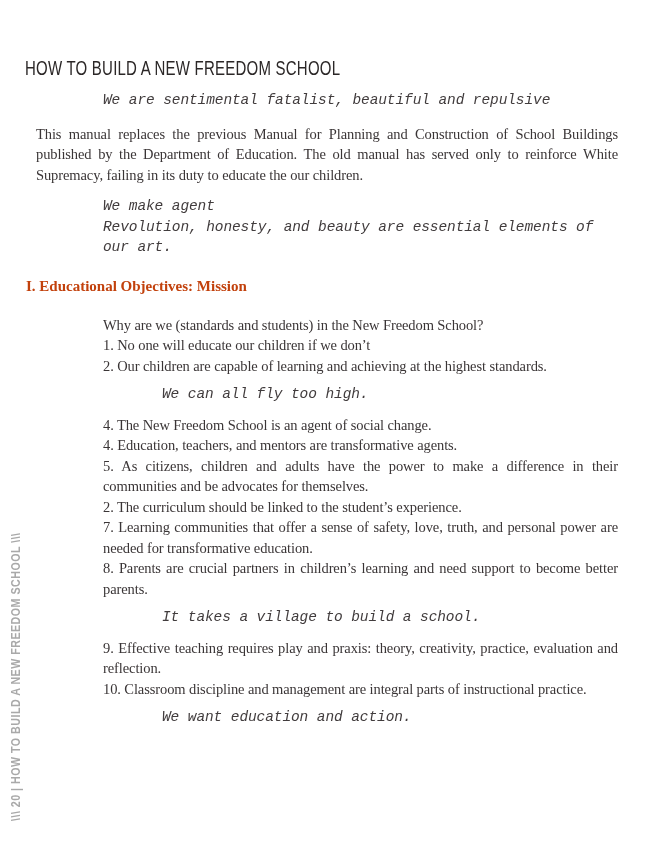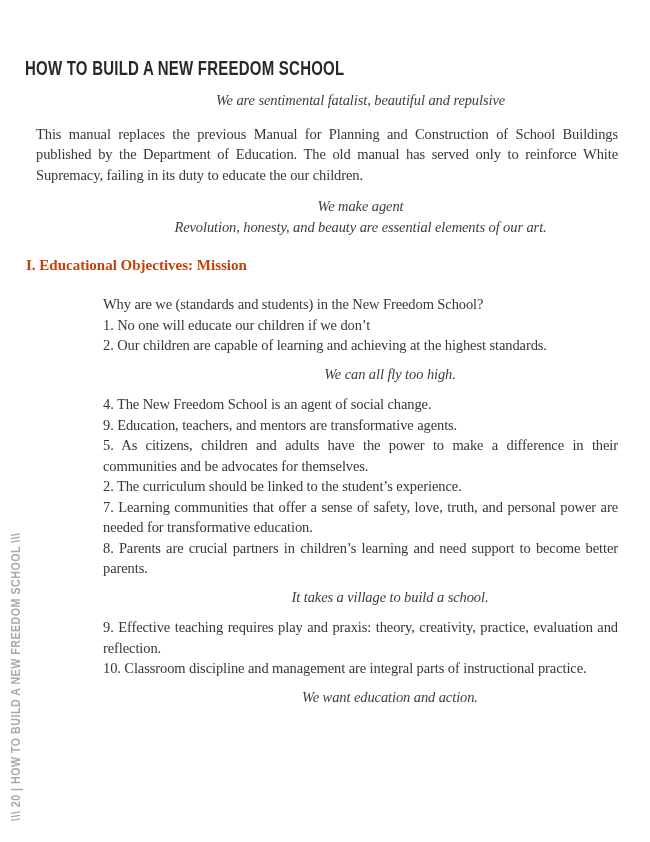--- a/index.html
+++ b/index.html
@@ -25,43 +25,44 @@
     font-size:13px;
     letter-spacing:0.6px;
     color:#a9a9a9;
   }
   .sidebar-rotated .squeeze{display:inline-block;transform:scaleX(0.82);transform-origin:0 50%;}
 
   
   h1.doc-title{
     margin:57px 0 0 25px;
     font-family:"Liberation Sans",sans-serif;
-    font-weight:bold;
+    font-weight:normal;
     font-size:20px;
     line-height:22px;
     color:#2b2727;
     letter-spacing:0.3px;
   }
   h1.doc-title .squeeze{display:inline-block;transform:scaleX(0.75);transform-origin:0 50%;white-space:nowrap;}
 
   .content{
     margin:0 32px 0 36px;
     font-size:14.5px;
     line-height:20.5px;
     letter-spacing:-0.1px;
     text-align:justify;
   }
   .content p{margin:0;}
   .p1{margin-top:14px !important;}
   .p2{margin-top:13px !important;}
 
   .quote{
     font-style:italic;
-    text-align:center;
+    text-align:left;
     color:#413c3d;
+    font-family:Liberation Mono, monospace;
   }
   .quote.lvl1{margin:11px 0 0 67px;}
   .quote.lvl2{margin:8px 0 0 59px;}
 
   h2.section-heading{
     margin:18px 0 0 -10px;
     font-size:15px;
     font-weight:bold;
     color:#c2410c;
     line-height:21px;
@@ -107,21 +108,21 @@
 
       <div class="list">
         <div class="item">1. No one will educate our children if we don’t</div>
         <div class="item">2. Our children are capable of learning and achieving at the highest standards.</div>
       </div>
 
       <p class="quote lvl2">We can all fly too high.</p>
 
       <div class="list gap">
         <div class="item">4. The New Freedom School is an agent of social change.</div>
-        <div class="item">9. Education, teachers, and mentors are transformative agents.</div>
+        <div class="item">4. Education, teachers, and mentors are transformative agents.</div>
         <div class="item">5. As citizens, children and adults have the power to make a difference in their communities and be advocates for themselves.</div>
         <div class="item">2. The curriculum should be linked to the student’s experience.</div>
         <div class="item">7. Learning communities that offer a sense of safety, love, truth, and personal power are needed for transformative education.</div>
         <div class="item">8. Parents are crucial partners in children’s learning and need support to become better parents.</div>
       </div>
 
       <p class="quote lvl2">It takes a village to build a school.</p>
 
       <div class="list gap">
         <div class="item">9. Effective teaching requires play and praxis: theory, creativity, practice, evaluation and reflection.</div>

